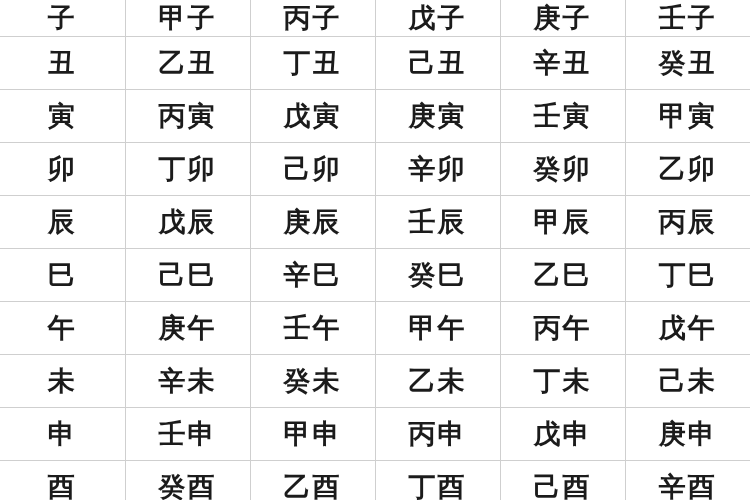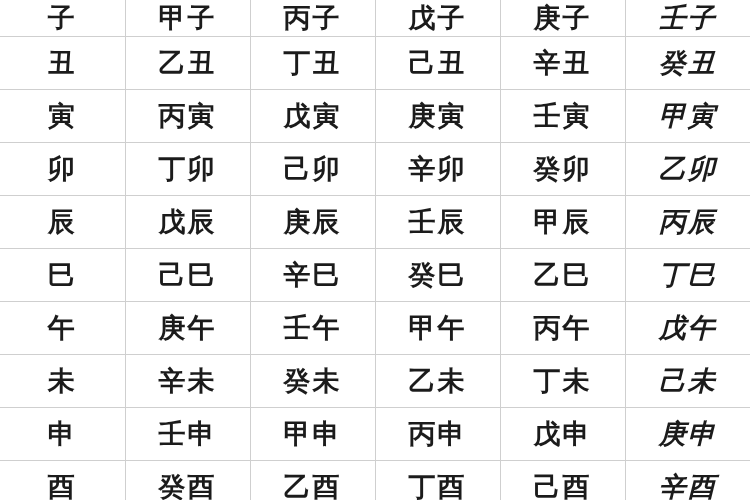--- a/index.html
+++ b/index.html
@@ -28,21 +28,20 @@
     color: #1b1b1b;
     letter-spacing: 2px;
     padding: 0;
     background: #ffffff;
   }
   #sexagenary-table td.col-0 {
     border-left: none;
   }
   #sexagenary-table td.col-5 {
     border-right: none;
-    font-style: italic;
   }
   #sexagenary-table tr.row-0 td {
     border-top: none;
   }
   #sexagenary-table tr:first-child td {
     height: 34px;
     vertical-align: top;
   }
 </style>
 </head>

